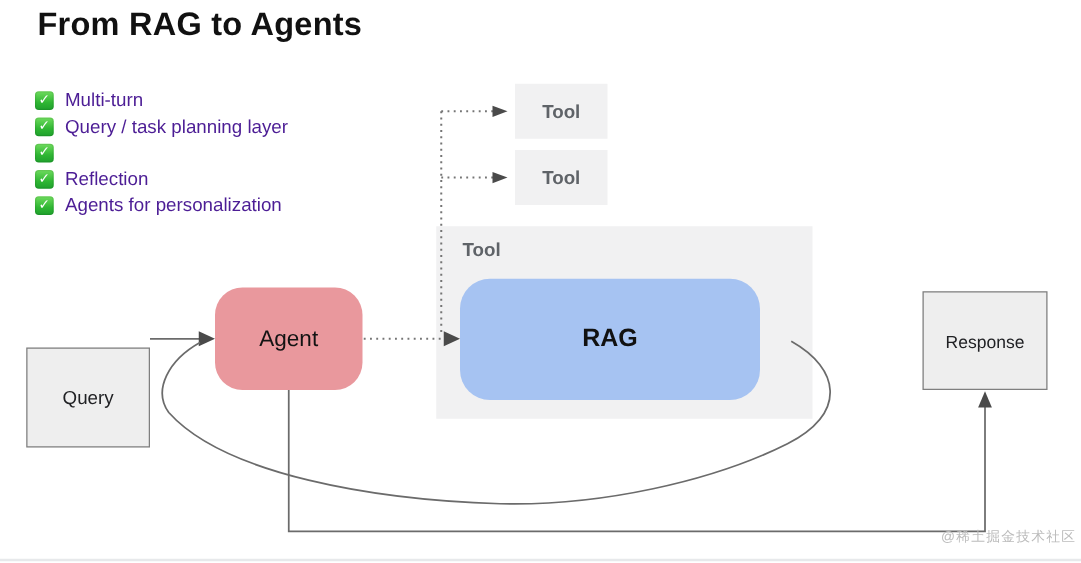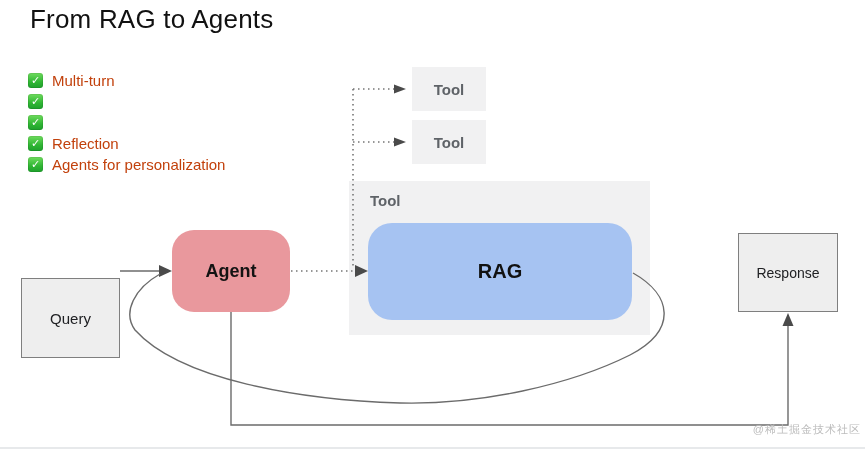--- a/index.html
+++ b/index.html
@@ -3,52 +3,52 @@
 <meta charset="utf-8">
 <style>
   html,body{margin:0;padding:0;}
   body{
     width:865px;height:450px;position:relative;overflow:hidden;
     background:#ffffff;font-family:"Liberation Sans","DejaVu Sans",sans-serif;
   }
   .abs{position:absolute;}
   
   .title{
-    left:30px;top:4px;font-size:26px;font-weight:normal;color:#111;
+    left:30px;top:4px;font-size:26px;font-weight:bold;color:#111;
     letter-spacing:.2px;
   }
   
   .checklist{left:28px;top:70px;}
   .check-item{display:flex;align-items:center;height:21px;}
   .check-icon{
     width:15px;height:15px;border-radius:3px;margin-right:9px;flex:0 0 15px;
     background:linear-gradient(180deg,#6fdc5e 0%,#2fb633 60%,#1ea02c 100%);
     color:#fff;font-size:11px;font-weight:bold;line-height:15px;text-align:center;
     box-shadow:inset 0 0 0 1px rgba(0,0,0,.08);
   }
-  .check-label{font-size:15px;color:#c2410c;white-space:nowrap;}
+  .check-label{font-size:15px;color:#4c1d95;white-space:nowrap;}
   
   .node{display:flex;align-items:center;justify-content:center;box-sizing:border-box;z-index:1;}
   .node-query{
     left:21px;top:232px;width:99px;height:80px;background:var(--box_fill);
     border:1.5px solid var(--box_border);font-size:15px;color:#202124;margin-top:46px;
   }
   .node-agent{
     left:172px;top:230px;width:118px;height:82px;background:var(--agent_fill);
-    border-radius:22px;font-size:18px;font-weight:bold;color:#131313;
+    border-radius:22px;font-size:18px;font-weight:normal;color:#131313;
   }
   .tool-group{
     left:349px;top:181px;width:301px;height:154px;background:var(--group_fill);
     z-index:0;
   }
   .tool-group-label{
     left:370px;top:192px;font-size:15px;font-weight:600;color:var(--muted_text);z-index:1;
   }
   .node-rag{
-    left:368px;top:223px;width:264px;height:97px;background:var(--rag_fill);
+    left:368px;top:223px;width:240px;height:97px;background:var(--rag_fill);
     border-radius:24px;font-size:20px;font-weight:bold;color:#111;
   }
   .node-tool{
     width:74px;height:44px;background:var(--group_fill);
     font-size:15px;font-weight:600;color:var(--muted_text);
   }
   .node-tool-1{left:412px;top:67px;}
   .node-tool-2{left:412px;top:120px;}
   .node-response{
     left:738px;top:233px;width:100px;height:79px;background:var(--box_fill);
@@ -71,20 +71,21 @@
 
 <div class="abs title">From RAG to Agents</div>
 
 <div class="abs checklist">
   <div class="check-item">
     <span class="check-icon">✓</span>
     <span class="check-label">Multi-turn</span>
   </div>
   <div class="check-item">
     <span class="check-icon">✓</span>
+    <span class="check-label">Query / task planning layer</span>
   </div>
   <div class="check-item">
     <span class="check-icon">✓</span>
   </div>
   <div class="check-item">
     <span class="check-icon">✓</span>
     <span class="check-label">Reflection</span>
   </div>
   <div class="check-item">
     <span class="check-icon">✓</span>

